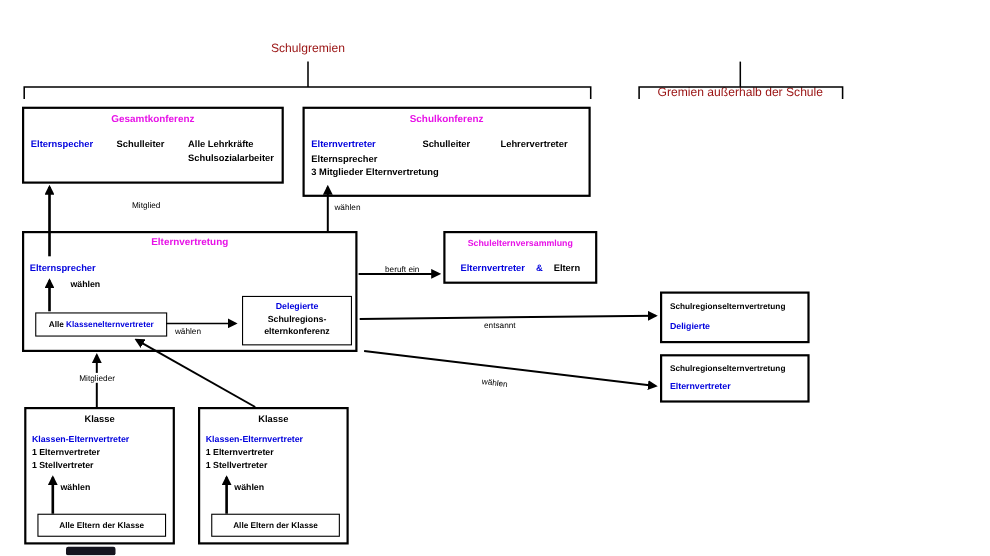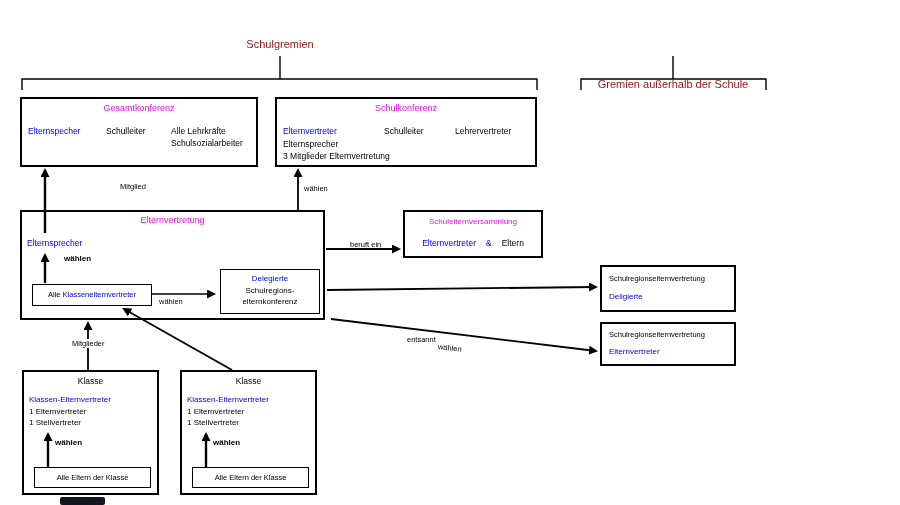--- a/index.html
+++ b/index.html
@@ -2,21 +2,21 @@
 <html><head>
 <meta charset="utf-8">
 <style>
   * { margin:0; padding:0; box-sizing:border-box; }
   html,body { background:#ffffff; }
   body { font-family:"Liberation Sans", sans-serif; color:#000; }
   #stage { position:relative; width:900px; height:505px; background:#ffffff; overflow:hidden; }
 
   .hdr { position:absolute; color:#991111; font-size:11px; text-align:center; white-space:nowrap; }
 
-  .box { position:absolute; border:2px solid #000; background:#fff; }
+  .box { position:absolute; border:2px solid #000; background:#fff;font-weight:bold; }
   .ibox { position:absolute; border:1px solid #000; background:#fff; text-align:center; font-size:7.5px; }
 
   .btitle { position:absolute; left:0; right:0; text-align:center; color:#e711e7; font-size:9px; white-space:nowrap; }
   .btitle.small { font-size:8px; }
   .t { position:absolute; font-size:8.5px; white-space:nowrap; color:#000; }
   .t8 { position:absolute; font-size:8px; white-space:nowrap; color:#000; }
   .blue { color:#0000dd; }
   .mag { color:#e711e7; }
 
   .lbl { position:absolute; font-size:7.5px; white-space:nowrap; color:#000; }
@@ -39,21 +39,21 @@
   <div class="hdr" style="left:580px; top:38px; width:186px;margin-top:40px;">Gremien außerhalb der Schule</div>
 
   <div class="box" style="left:20px; top:97px; width:238px; height:70px;">
     <div class="btitle" style="top:4px;">Gesamtkonferenz</div>
     <div class="t blue" style="left:6px; top:27px;">Elternspecher</div>
     <div class="t" style="left:84px; top:27px;">Schulleiter</div>
     <div class="t" style="left:149px; top:27px;">Alle Lehrkräfte</div>
     <div class="t" style="left:149px; top:39px;">Schulsozialarbeiter</div>
   </div>
 
-  <div class="box" style="left:275px; top:97px; width:262px; height:70px;">
+  <div class="box" style="left:275px; top:97px; width:262px; height:82px;">
     <div class="btitle" style="top:4px;">Schulkonferenz</div>
     <div class="t blue" style="left:6px; top:27px;">Elternvertreter</div>
     <div class="t" style="left:107px; top:27px;">Schulleiter</div>
     <div class="t" style="left:178px; top:27px;">Lehrervertreter</div>
     <div class="t" style="left:6px; top:40px;">Elternsprecher</div>
     <div class="t" style="left:6px; top:52px;">3 Mitglieder Elternvertretung</div>
   </div>
 
   <div class="box" style="left:20px; top:210px; width:305px; height:110px;">
     <div class="btitle" style="top:3px;">Elternvertretung</div>
@@ -126,21 +126,21 @@
     <line x1="232" y1="370" x2="124" y2="309" stroke="#000" stroke-width="1.8" marker-end="url(#ah)"></line>
     <line x1="48" y1="467" x2="48" y2="434" stroke="#000" stroke-width="2.4" marker-end="url(#ah)"></line>
     <line x1="206" y1="467" x2="206" y2="434" stroke="#000" stroke-width="2.4" marker-end="url(#ah)"></line>
   </svg>
 
   <div class="lbl" style="left:72px; top:182px;padding-left:48px;">Mitglied</div>
   <div class="lbl" style="left:304px; top:184px;">wählen</div>
   <div class="lbl" style="left:350px; top:240px;">beruft ein</div>
   <div class="lbl bold" style="left:64px; top:254px;">wählen</div>
   <div class="lbl" style="left:159px; top:297px;">wählen</div>
-  <div class="lbl" style="left:407px; top:291px;margin-top:44px;">entsannt</div>
+  <div class="lbl" style="left:440px; top:291px;">entsannt</div>
   <div class="lbl rot" style="left:438px; top:342px;">wählen</div>
   <div class="lbl bg" style="left:71px; top:339px;">Mitglieder</div>
   <div class="lbl bold" style="left:55px; top:438px;">wählen</div>
   <div class="lbl bold" style="left:213px; top:438px;">wählen</div>
 
   <div class="artifact" style="left:60px; top:497px; width:45px; height:8px;"></div>
 
 </div>
 
 </body></html>

